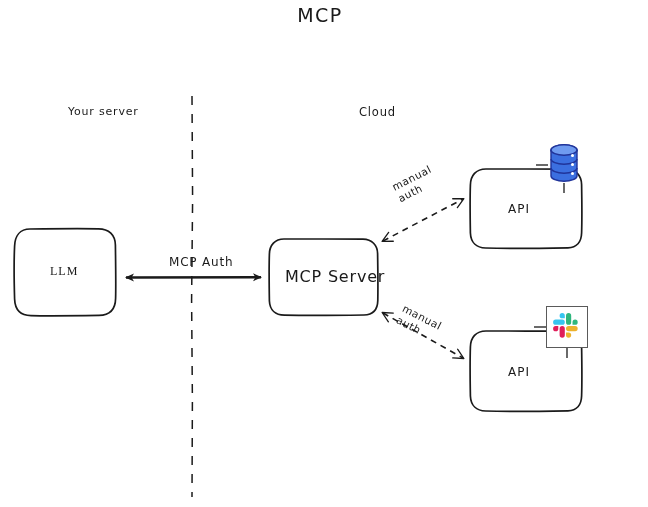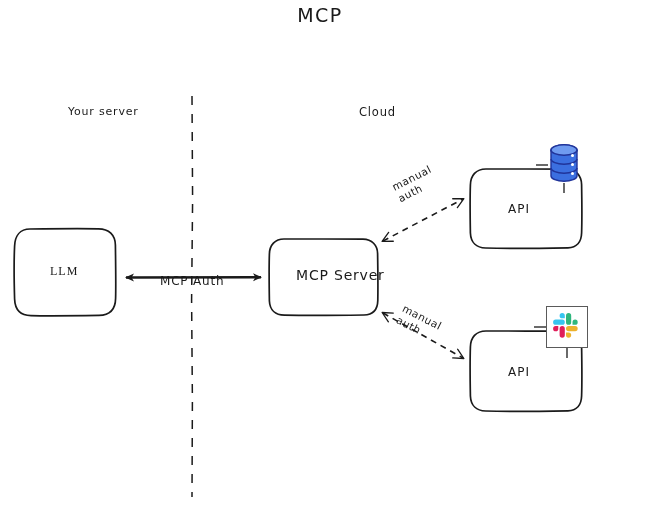--- a/index.html
+++ b/index.html
@@ -55,40 +55,38 @@
   #label-llm {
     left: 50px;
     top: 264px;
     font-size: 12px;
     letter-spacing: 1px;
     font-family: Liberation Serif, serif;
   }
   #label-mcp-server {
     left: 285px;
     top: 267px;
-    font-size: 14px;
-    margin-left: 11px;
+    font-size: 16px;
   }
   #label-api-top {
     left: 508px;
     top: 202px;
     font-size: 12px;
     letter-spacing: 1px;
   }
   #label-api-bottom {
     left: 508px;
     top: 365px;
     font-size: 12px;
     letter-spacing: 1px;
   }
   #label-mcp-auth {
-    left: 160px;
+    left: 169px;
     top: 255px;
     font-size: 12px;
-    margin-top: 19px;
   }
   .rot-label {
     position: absolute;
     font-size: 10.5px;
     line-height: 13px;
     color: #1a1a1a;
     letter-spacing: 0.5px;
     white-space: pre-line;
     text-align: left;
     user-select: none;

